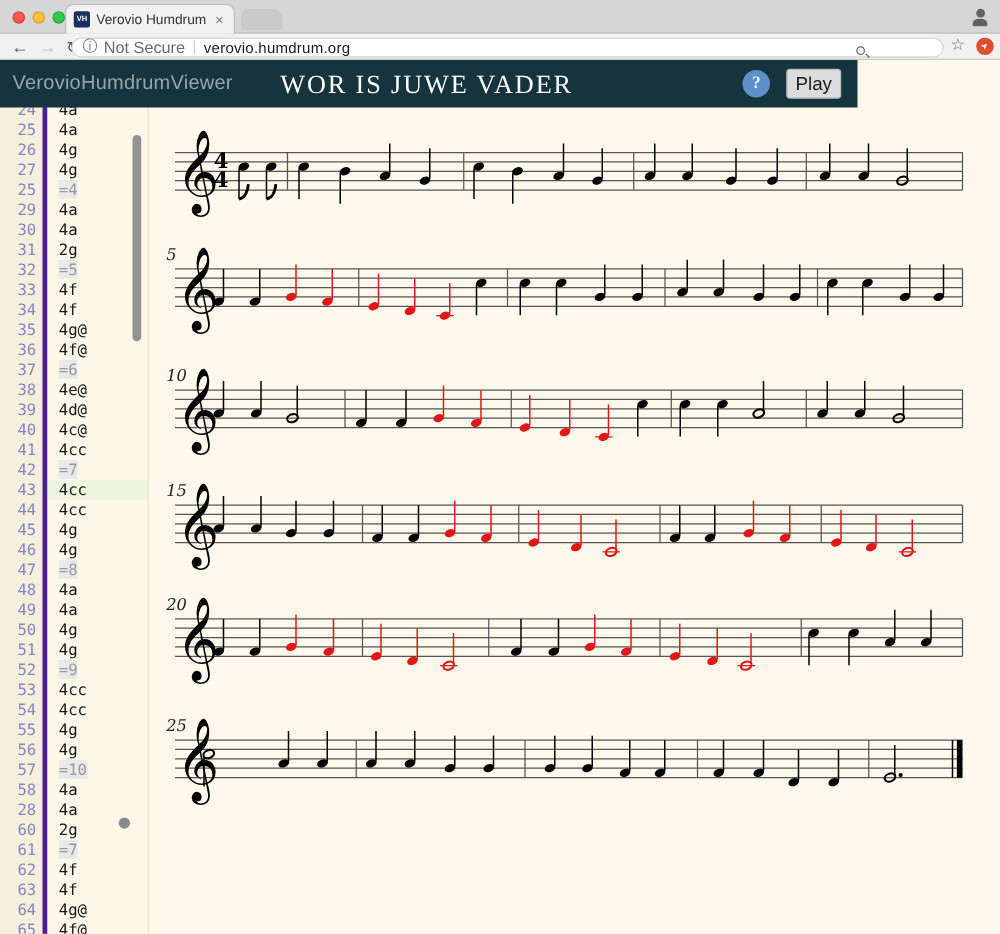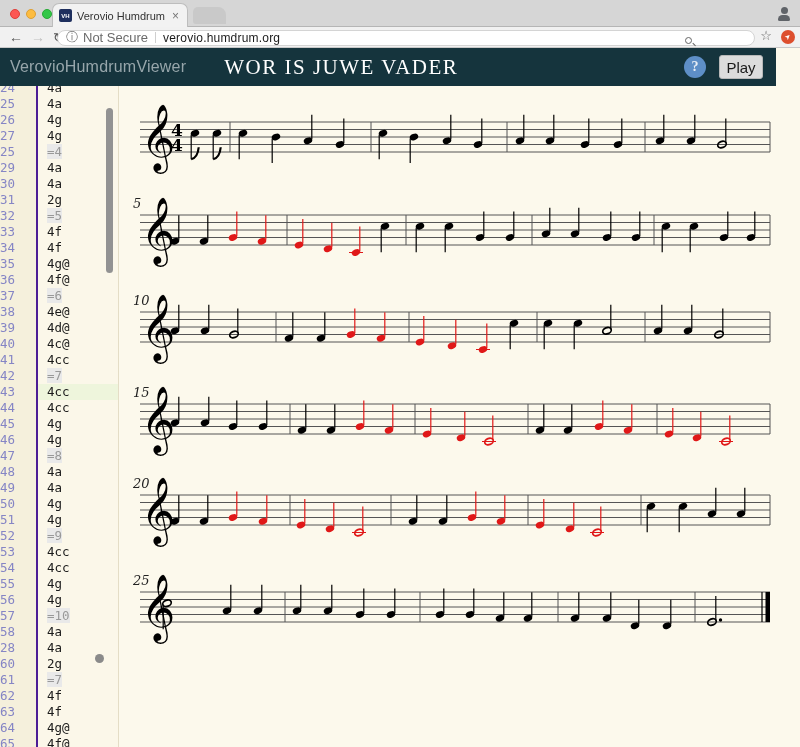--- a/index.html
+++ b/index.html
@@ -30,30 +30,30 @@
   .notsec { color:#6b6b6b; font-size:13px; }
   .urldiv { width:1px; height:11px; background:#cfcfcf; margin:0 7px; }
   .domain { color:#1b1b1b; font-size:12px; font-weight:normal; letter-spacing:.2px; }
   .mag { position:absolute; right:62px; top:6px; width:7px; height:7px; border:1.4px solid #666; border-radius:50%; }
   .mag:after { content:""; position:absolute; left:6px; top:6px; width:4px; height:1.4px; background:#666; transform:rotate(45deg); }
   .star { position:absolute; right:28px; top:1px; font-size:13px; color:#666; }
   .ext-circ { position:absolute; right:5px; top:3px; width:14px; height:14px; border-radius:50%; background:#dd4f2e; color:#fff; font-size:7px; display:flex; align-items:center; justify-content:center; }
   .ext-circ span { transform:rotate(-45deg); display:block; }
 
   
-  .vhv-header { position:absolute; left:0; top:48px; width:776px; height:38px; background:var(--teal,#15343d); z-index:9; display:flex; align-items:center; }
+  .vhv-header { position:absolute; left:0; top:48px; width:686px; height:38px; background:var(--teal,#15343d); z-index:9; display:flex; align-items:center; }
   .vhv-logo { color:#97a6ab; font-size:16px; margin-left:10px; letter-spacing:.2px; }
   .vhv-title { color:#fff; font-family:"Liberation Serif", serif; font-size:21px; font-weight:400; letter-spacing:1.5px; margin-left:38px; }
   .help-circ { position:absolute; right:70px; top:8px; width:22px; height:22px; border-radius:50%; background:#5e8fc7; color:#e8eef5; font-size:14px; font-weight:bold; display:flex; align-items:center; justify-content:center; font-family:"Liberation Serif", serif; }
   .play-btn { position:absolute; right:13px; top:7px; width:44px; height:24px; background:#dcdcdc; border:1px solid #b8b8b8; border-radius:3px; font-size:15px; color:#1a1a1a; display:flex; align-items:center; justify-content:center; }
 
   
   #editor { position:absolute; left:0; top:80px; width:119px; height:667px; z-index:1; font-family:"DejaVu Sans Mono", monospace; font-size:12.5px; border-right:1px solid #e4ddc6; }
   .row { display:flex; height:16px; line-height:16px; }
-  .gut { width:38px; background:var(--gutter-bg,#f5f0dc); border-right:2px solid #4c1d95; padding-right:5px; text-align:left; color:var(--gutter-num,#8585c5); }
+  .gut { width:38px; background:var(--gutter-bg,#f5f0dc); border-right:4px solid #4c1d95; padding-right:5px; text-align:right; color:var(--gutter-num,#8585c5); }
   .cnt { flex:1; padding-left:9px; background:var(--editor-bg,#fbf7e9); color:#1a1a1a; white-space:pre; }
   .row.active .cnt { background:var(--active-line,#eef5dc); }
   .cnt .bar { color:#999; background:#e9e9e9; }
   #ed-scroll { position:absolute; left:106px; top:108px; width:7px; height:165px; background:#929292; border-radius:4px; z-index:3; }
   #scroll-dot { position:absolute; left:95px; top:654px; width:9px; height:9px; border-radius:50%; background:#8a8a8a; z-index:3; }
 
   
   #music-bg { position:absolute; left:119px; top:86px; width:681px; height:661px; background:var(--music-bg,#fcf9ec); }
   #music { position:absolute; left:118px; top:86px; z-index:2; }
   text { user-select:none; }

